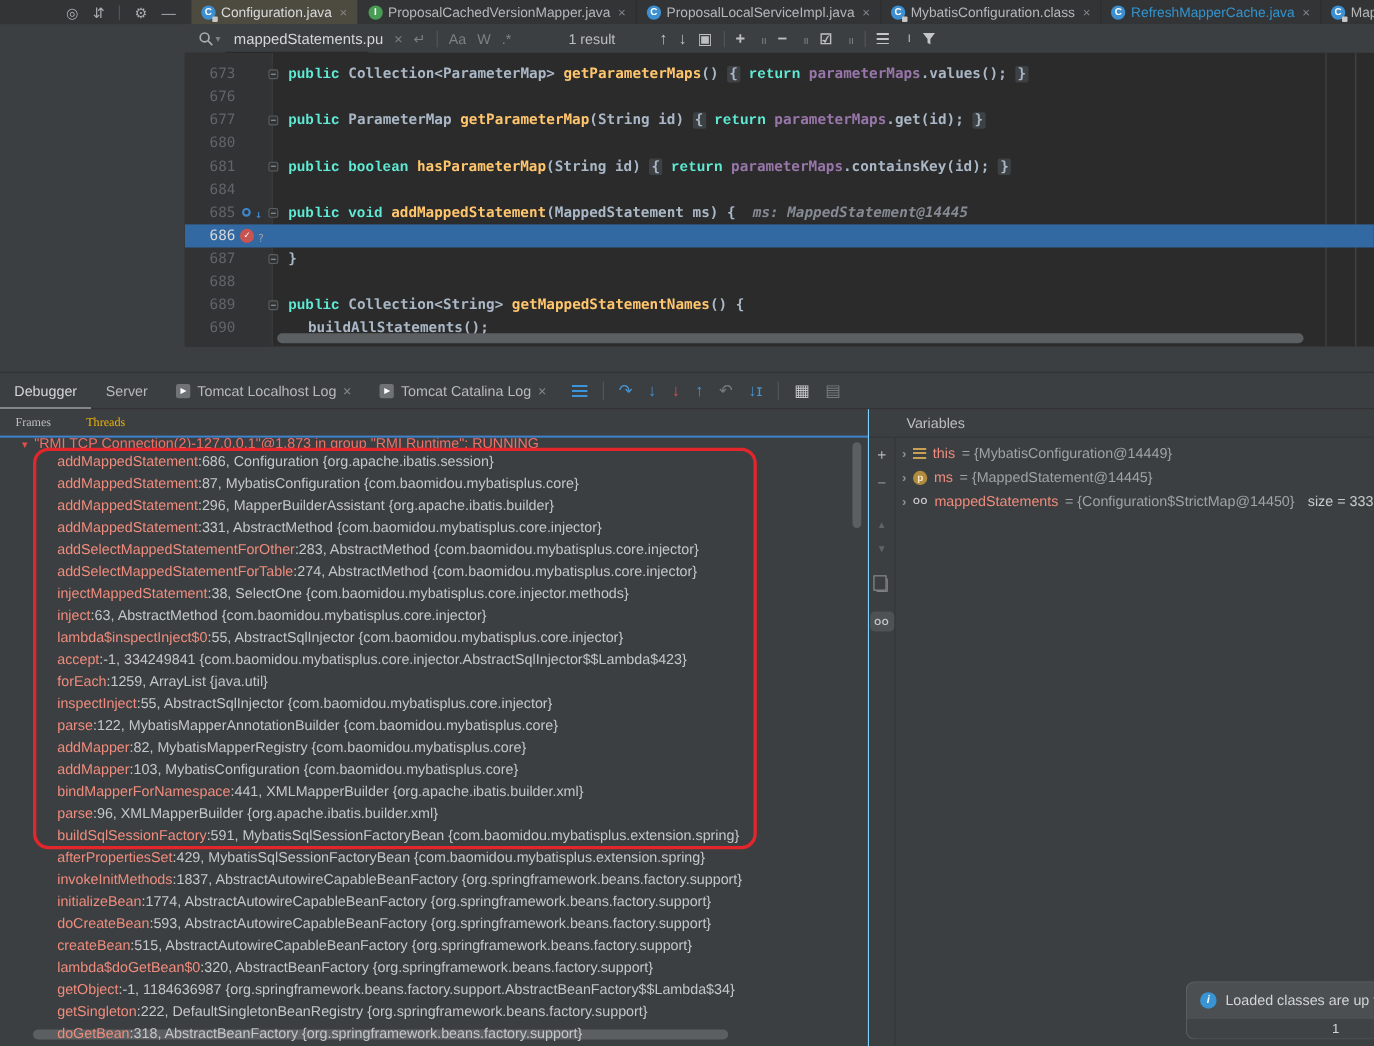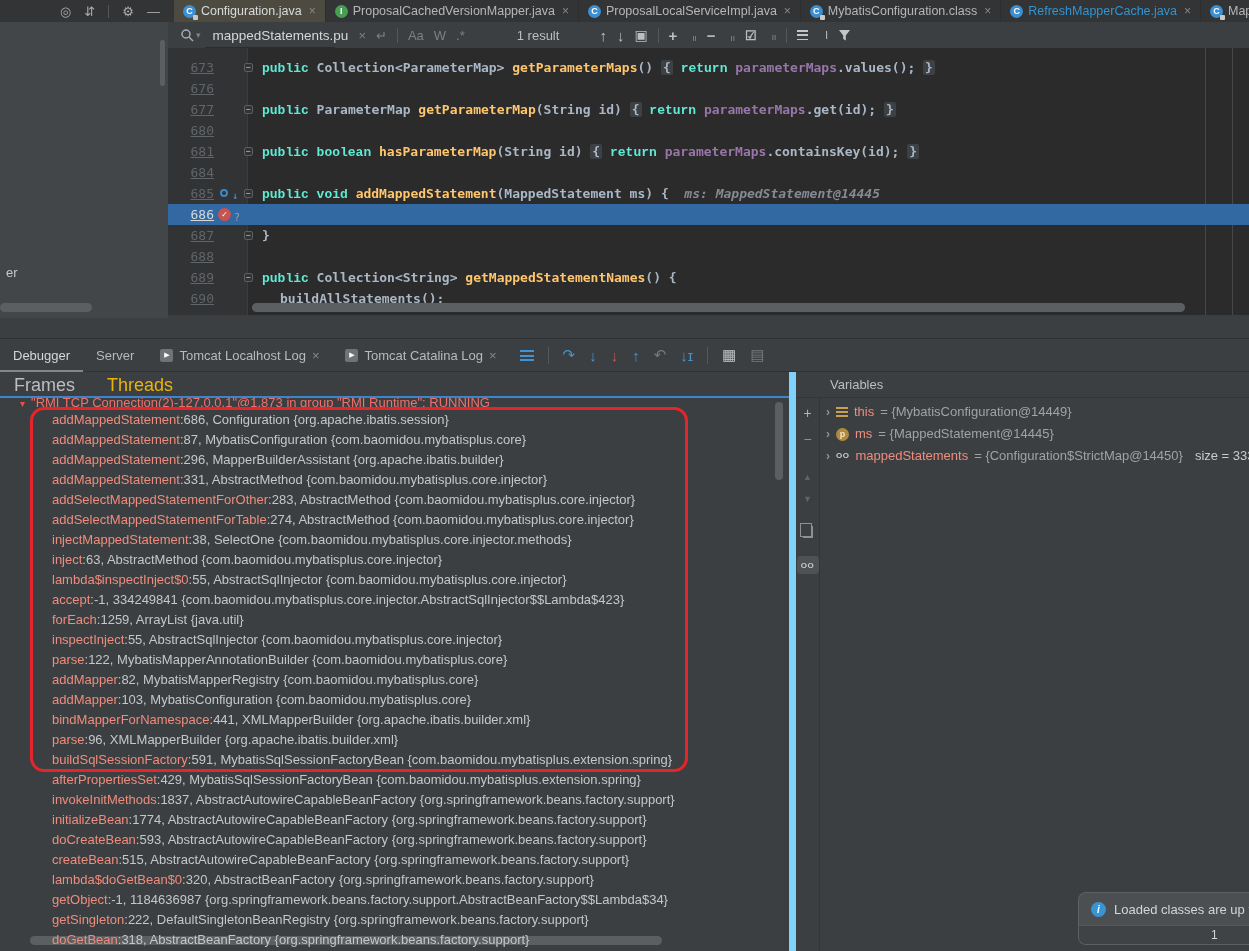--- a/index.html
+++ b/index.html
@@ -37,21 +37,21 @@
   .sub2{font-size:8px;color:#8A8E91;margin-left:15px;}
   .search-popup{left:205px;top:47px;width:130px;height:14px;background:#2B2B2B;border-radius:0 0 6px 6px;}
 
   
   .editor{left:168px;top:48px;width:1081px;height:267px;background:#2B2B2B;overflow:hidden;
           font-family:"DejaVu Sans Mono",monospace;font-size:13px;}
   .gutterbg{position:absolute;left:0;top:0;width:80px;height:100%;background:#313335;border-right:1px solid #3A3C3E;}
   .guide{position:absolute;top:0;width:1px;height:100%;background:#454749;}
   .cline{position:absolute;left:0;width:100%;height:21px;line-height:21px;white-space:pre;font-weight:600;}
   .cline.exec{background:#3269A2;}
-  .lnum{position:absolute;left:0;width:46px;text-align:right;color:#616569;font-weight:400;text-decoration:underline;}
+  .lnum{position:absolute;left:0;width:46px;text-align:right;color:#616569;font-weight:400;}
   .cline.exec .lnum{color:#D5D7D9;}
   .codebody{position:absolute;}
   .ind-m{left:94px;} .ind-b{left:112px;}
   .k{color:#5eead4;font-family:Liberation Mono, monospace;} .t{color:#A9B7C6;} .m{color:#FFC66D;font-weight:700;} .f{color:#9876AA;}
   .b{color:#A9B7C6;background:#3D4144;border-radius:2px;padding:0 2px;}
   .h{color:#858B94;font-style:italic;font-weight:700;}
   .hx{color:#C9CFD6;font-style:italic;font-weight:400;}
   .matchbox{background:#3B5A3F;outline:1px solid #5E8A5E;border-radius:1px;padding:0 1px;}
   .foldbox{position:absolute;left:76px;top:6px;width:9px;height:9px;border:1px solid #5A5F62;border-radius:2px;
            color:#9A9FA2;font-size:8px;line-height:7px;text-align:center;background:#313335;}
@@ -69,35 +69,35 @@
   .dtab.active{box-shadow:inset 0 -2px 0 #82868A;color:#D4D6D8;text-align:center;}
   .console-ic{width:13px;height:13px;background:#6F7375;border-radius:2px;color:#fff;font-size:7px;
               display:flex;align-items:center;justify-content:center;}
   .dbg-toolbar{display:flex;align-items:center;gap:14px;margin-left:10px;font-size:15px;}
   .dbg-toolbar .sep{width:1px;height:17px;background:#55585A;}
   .stripes{width:14px;height:11px;background:repeating-linear-gradient(#3D94D8 0 2px,transparent 2px 4.5px);}
   .blue{color:#4593CE;} .red{color:#C75450;} .gray{color:#777B7E;} .lt{color:#C3C5C7;}
 
   
   .frames-pane{left:0;top:372px;width:789px;height:579px;}
-  .pane-hdr{position:absolute;left:0;top:0;width:100%;height:24px;font-size:18px;display:flex;align-items:flex-end;}
+  .pane-hdr{position:absolute;left:0;top:0;width:100%;height:24px;font-size:11px;display:flex;align-items:center;font-family:Liberation Serif, serif;}
   .pane-hdr .ht{margin-left:14px;color:#BCBEC0;}
   .pane-hdr .ht2{margin-left:32px;color:#eab308;}
   .bluestripe{position:absolute;left:0;top:24px;width:789px;height:2px;background:#3F83CB;}
   .frames-list{position:absolute;left:0;top:26px;width:789px;height:553px;overflow:hidden;background:#3C3F41;}
   .threadrow{position:absolute;left:20px;top:-3px;height:16px;line-height:16px;font-size:13px;color:#F07168;white-space:nowrap;}
   .threadrow .tri{color:#E4504A;font-size:10px;margin-right:6px;}
   .frow{position:absolute;left:52px;height:20px;line-height:20px;font-size:13px;white-space:nowrap;}
   .frow .fm{color:#EF8C7D;}
   .frow .fr{color:#C4C7C9;}
   .fr-vpill{position:absolute;left:775px;top:4px;width:8px;height:78px;border-radius:4px;}
   .fr-hpill{position:absolute;left:30px;top:538px;width:632px;height:9px;}
 
   
-  .vars-pane{left:789px;top:372px;width:460px;height:579px;border-left:7px solid #7dd3fc;overflow:hidden;}
+  .vars-pane{left:789px;top:372px;width:460px;height:579px;border-left:1px solid #7dd3fc;overflow:hidden;}
   .vars-hdr{position:absolute;left:0;top:0;width:100%;height:26px;border-bottom:1px solid #34373A;
             display:flex;align-items:center;font-size:13px;color:#BCBEC0;}
   .vars-hdr span{margin-left:34px;}
   .vtoolbar{position:absolute;left:0;top:26px;width:24px;height:553px;border-right:1px solid #34373A;
             display:flex;flex-direction:column;align-items:center;padding-top:8px;gap:12px;}
   .vt-ic{font-size:14px;color:#B4B6B8;line-height:14px;}
   .vt-dim{color:#5F6467;font-size:9px;}
   .copy-ic{position:relative;width:10px;height:12px;border:1px solid #8E9194;background:#3C3F41;}
   .copy-ic::before{content:"";position:absolute;left:-4px;top:-4px;width:10px;height:12px;border:1px solid #8E9194;background:#3C3F41;}
   .watchbox{width:22px;height:18px;background:#4E5254;border-radius:4px;display:flex;align-items:center;justify-content:center;
@@ -163,25 +163,20 @@
           <span style="color: rgb(51, 148, 207);">RefreshMapperCache.java</span>
           <span class="x">×</span>
         </div>
         <div class="tab">
           <span class="fic" style="background: rgb(60, 143, 209);">C<span class="lock"></span></span>
           <span>MapperMethod.java</span>
         </div>
       </div>
   </div>
 
-  <div class="abs leftpanel">
-    <span class="lp-text">er</span>
-    <div class="pill lp-vpill"></div>
-    <div class="pill lp-hpill"></div>
-  </div>
 
   <div class="abs findbar">
     <svg width="14" height="14" viewBox="0 0 14 14">
       <circle cx="6" cy="6" r="4" fill="none" stroke="#A9ADB0" stroke-width="1.5"></circle>
       <line x1="9" y1="9" x2="13" y2="13" stroke="#A9ADB0" stroke-width="1.5"></line>
     </svg>
     <span class="dim" style="margin-left:-8px;font-size:9px;">▾</span>
     <span class="query">mappedStatements.pu</span>
     <span class="dim">×</span>
     <span class="dim">↵</span>

